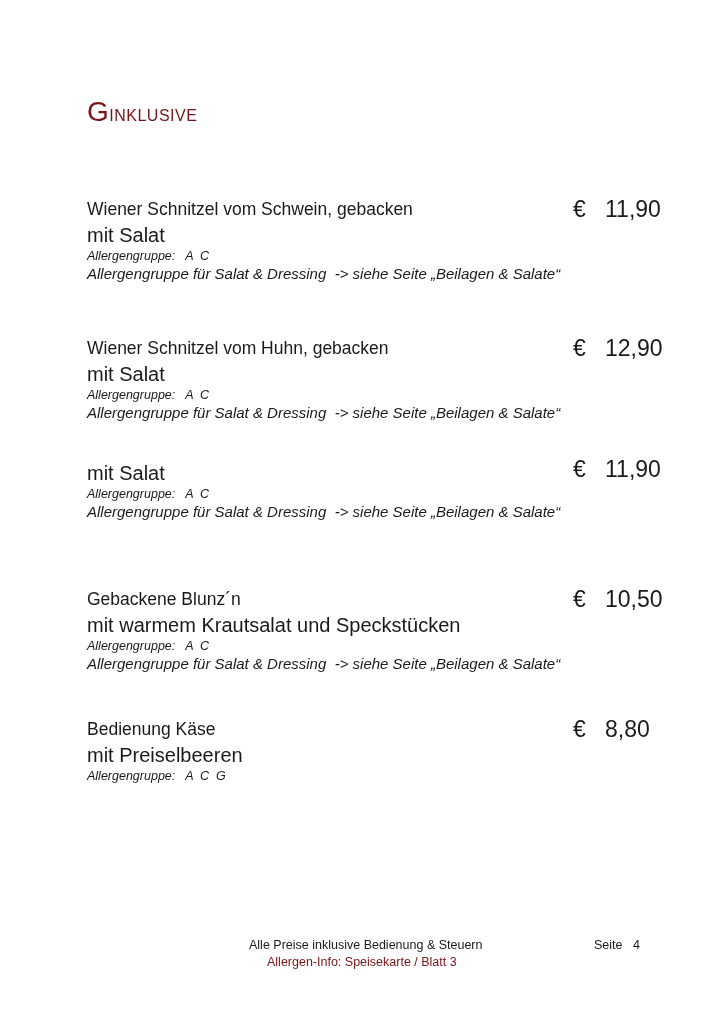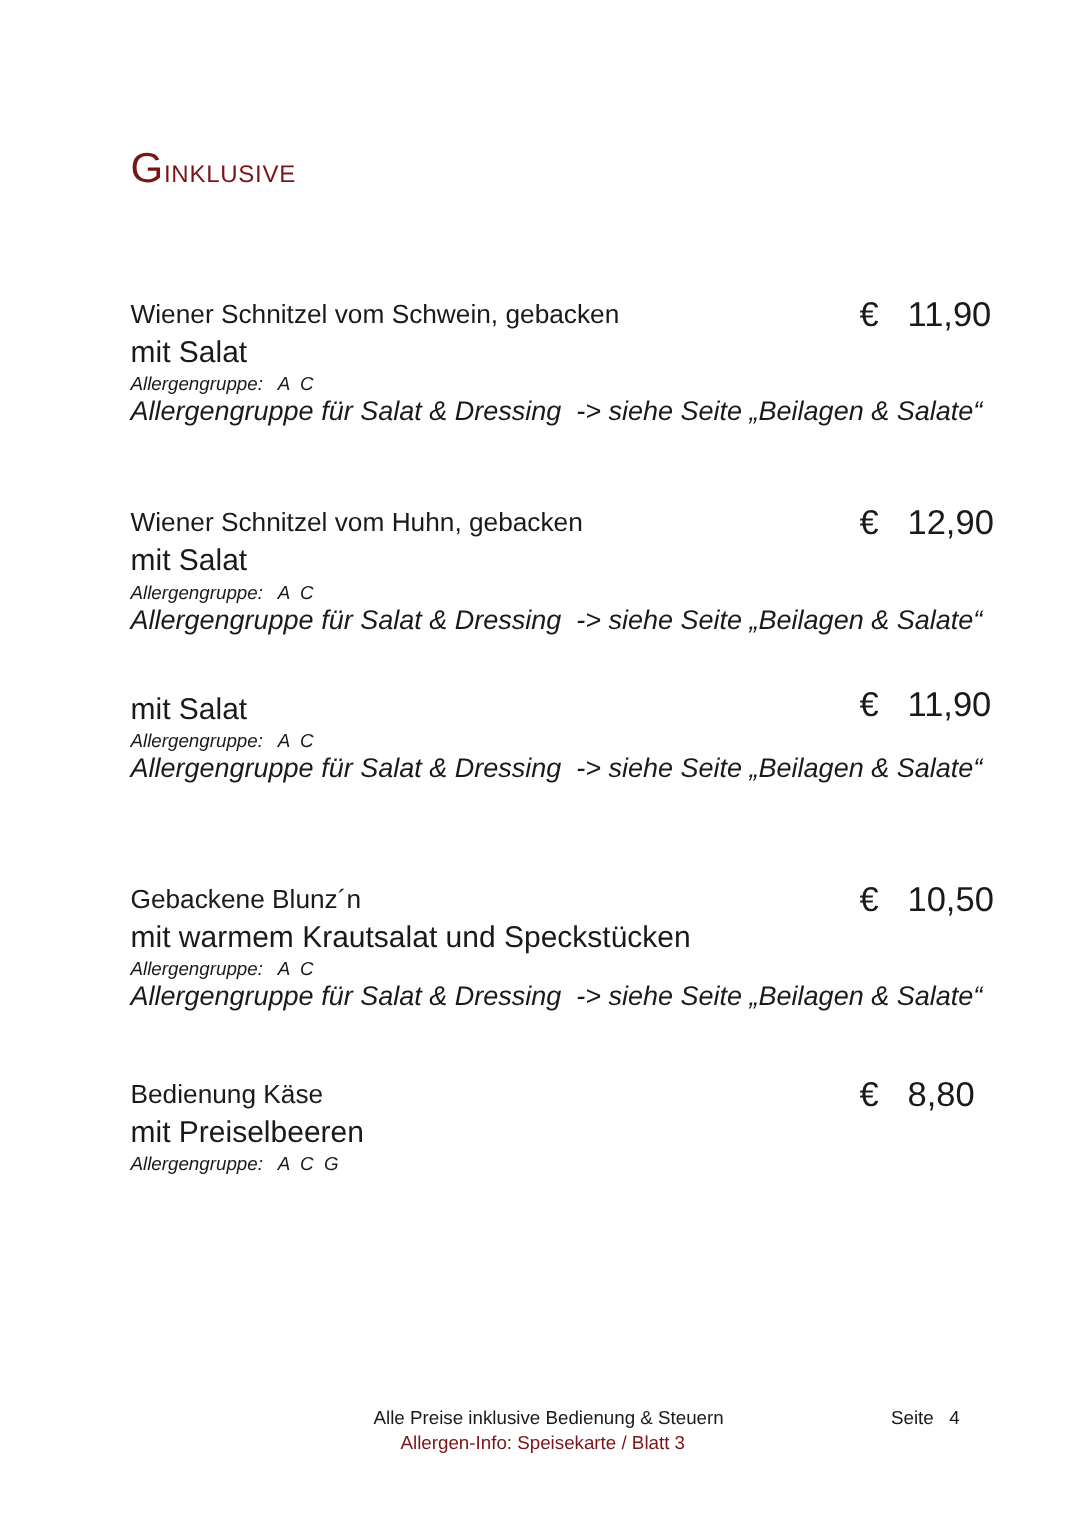--- a/index.html
+++ b/index.html
@@ -8,21 +8,21 @@
   .title { position: absolute; left: 87px; top: 96px; color: #7a1416;
            font-size: 23px; letter-spacing: 0.5px; font-variant: small-caps; }
   .title .big { font-size: 28px; }
   .item { position: absolute; left: 87px; width: 552px; }
   .name { font-size: 17.5px; line-height: 22px; color: #1a1a1a; }
   .price { position: absolute; right: 0; top: 0; font-size: 23px; line-height: 22px; }
   .price .cur { display: inline-block; width: 32px; }
   .price .amt { display: inline-block; width: 34px; text-align: right; }
   .desc { font-size: 20px; line-height: 18px; margin-top: 6px; color: #1a1a1a; }
   .allergen { font-size: 12.5px; font-style: italic; line-height: 18px; color: #1a1a1a; margin-top: 3px; }
-  .allergen2 { font-size: 18px; font-style: italic; line-height: 18px; color: #1a1a1a; }
+  .allergen2 { font-size: 15px; font-style: italic; line-height: 18px; color: #1a1a1a; }
   .footer1 { position: absolute; left: 249px; top: 938px; font-size: 12.5px; color: #1a1a1a; }
   .footer2 { position: absolute; left: 267px; top: 955px; font-size: 12.5px; color: #7a1416; }
   .page { position: absolute; left: 594px; top: 938px; font-size: 12.5px; color: #1a1a1a; }
 </style>
 </head>
 <body>
 
 <div class="title"><span class="big">G</span><span>inklusive</span></div>
 
 <div class="item" style="top:198px">

